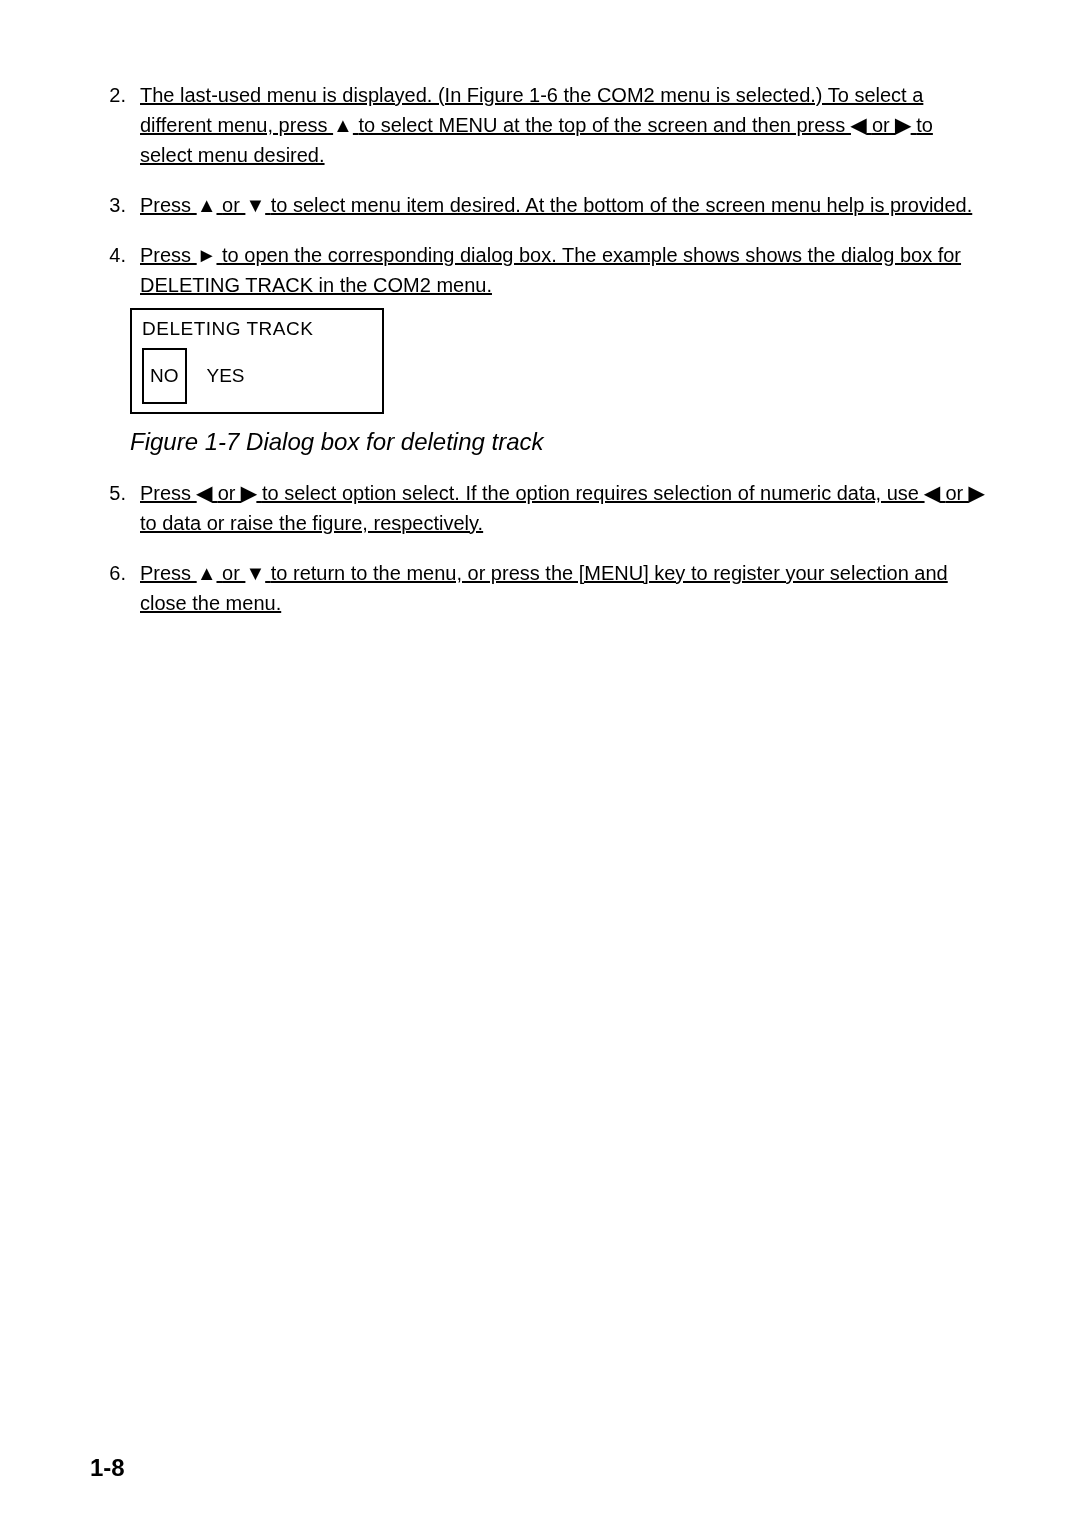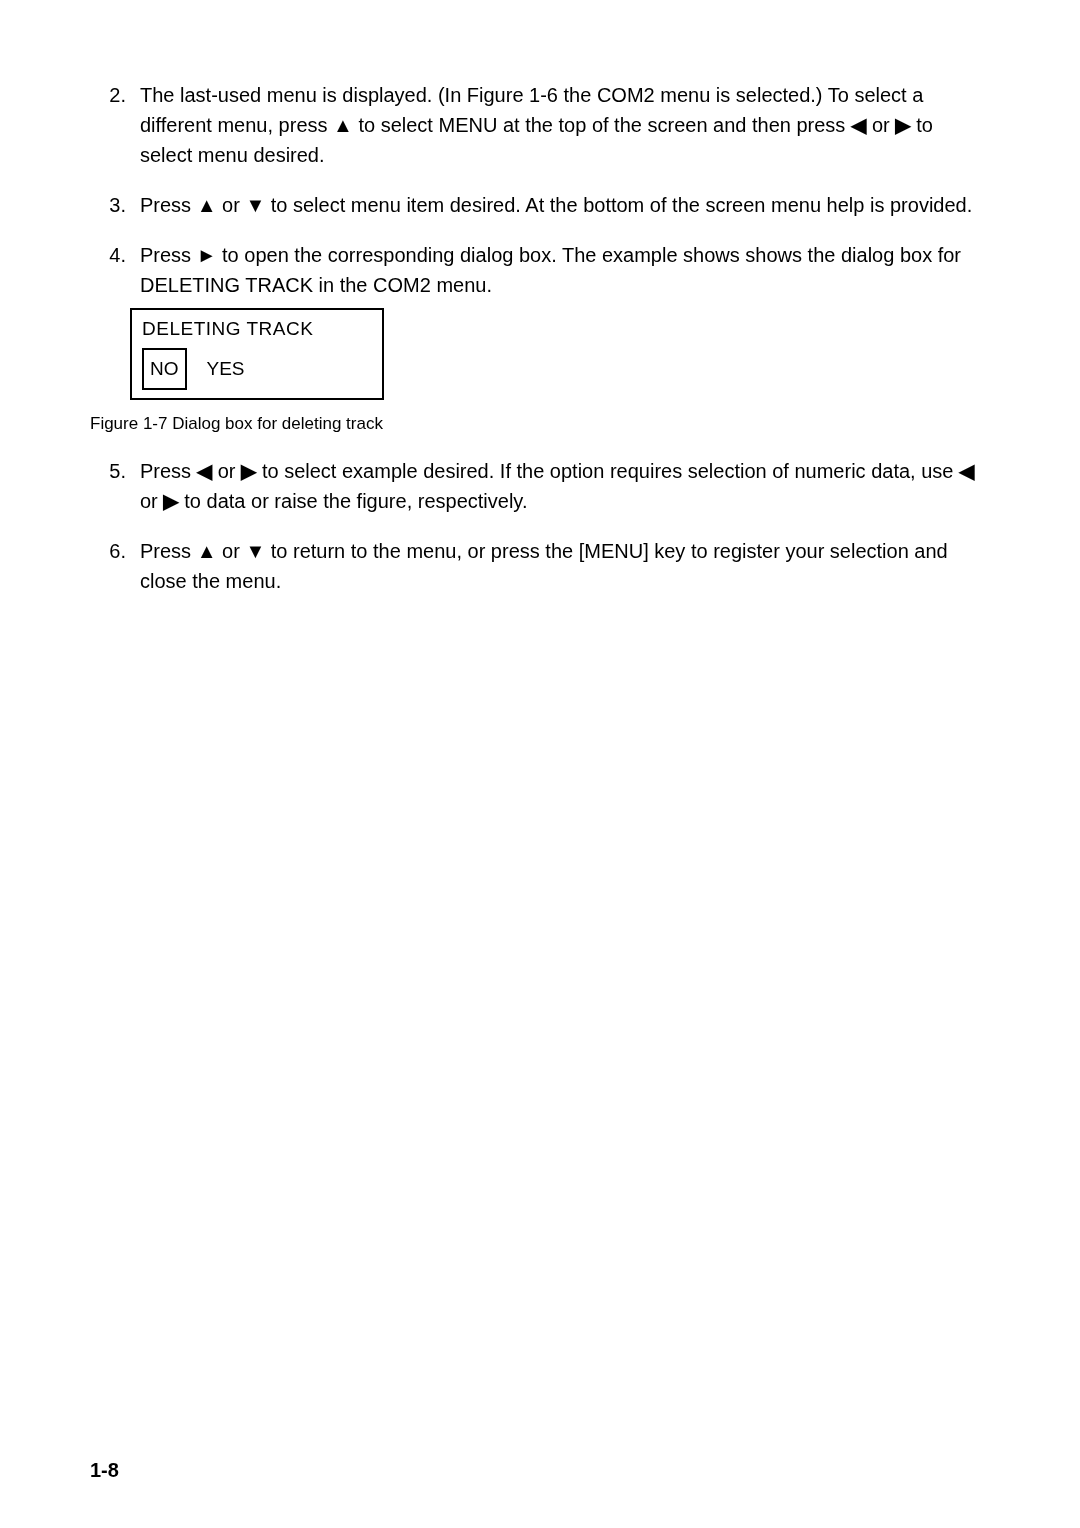--- a/index.html
+++ b/index.html
@@ -23,20 +23,21 @@
     font-size: 20px;
   }
   .num-col {
     width: 36px;
     flex-shrink: 0;
     text-align: right;
     padding-right: 14px;
   }
   .text-col {
     flex: 1;
+    text-decoration: underline;
   }
   .arrow {
     display: inline-block;
     font-weight: bold;
   }
   .dialog {
     margin-top: 4px;
     margin-left: 40px;
     border: 2px solid #000;
     width: 230px;
@@ -51,32 +52,34 @@
     display: flex;
     gap: 16px;
     font-size: 19px;
     align-items: center;
   }
   .dialog-opt {
     padding: 0 4px;
   }
   .dialog-opt.selected {
     border: 2px solid #000;
-    padding: 8px 6px;
+    padding: 15px 6px;
   }
   .caption {
     margin-top: 14px;
+    margin-left: 40px;
     margin-bottom: 22px;
-    font-size: 17px;
+    font-style: italic;
+    font-size: 24px;
   }
   .footer {
     position: absolute;
     bottom: 46px;
     left: 90px;
-    font-size: 20px;
+    font-size: 24px;
     font-weight: bold;
   }
 </style>
 </head>
 <body>
 
 <div class="page">
 
   <div class="list-item">
     <div class="num-col">2.</div>
@@ -121,21 +124,21 @@
 
   <div class="caption">Figure 1-7 Dialog box for deleting track</div>
 
   <div class="list-item">
     <div class="num-col">5.</div>
     <div class="text-col">
       <span>Press </span>
       <span class="arrow">◀</span>
       <span> or </span>
       <span class="arrow">▶</span>
-      <span> to select example desired. If the option requires selection of numeric data, use </span>
+      <span> to select option select. If the option requires selection of numeric data, use </span>
       <span class="arrow">◀</span>
       <span> or </span>
       <span class="arrow">▶</span>
       <span> to data or raise the figure, respectively.</span>
     </div>
   </div>
 
   <div class="list-item">
     <div class="num-col">6.</div>
     <div class="text-col">

